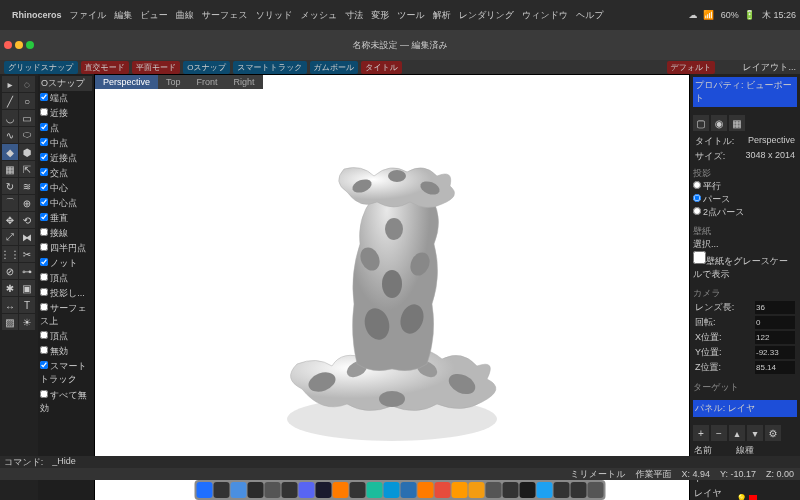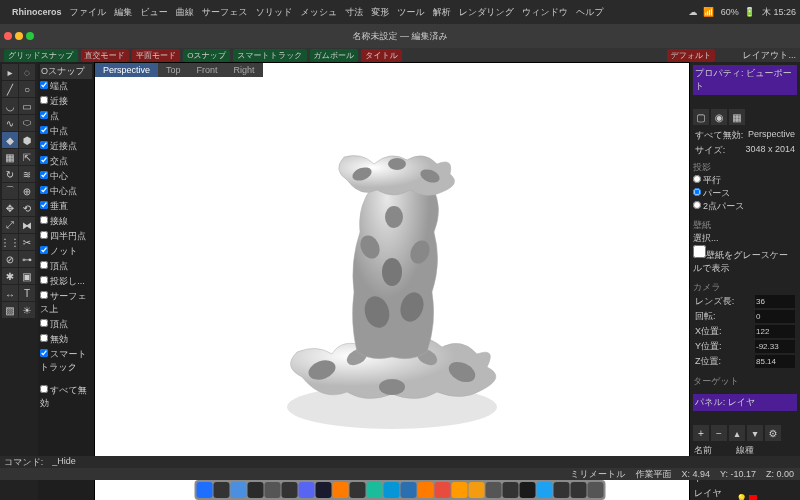--- a/index.html
+++ b/index.html
@@ -1,40 +1,40 @@
 <!DOCTYPE html>
 <html><head>
 <meta charset="utf-8">
 <style>
 *{margin:0;padding:0;box-sizing:border-box;font-family:sans-serif;font-size:9px;color:#ccc}
 body{background:#1a1a1a;width:800px;height:500px;overflow:hidden;position:relative}
-.menubar{height:24px;background:#2a2a2a;display:flex;align-items:center;padding:0 4px;gap:8px}
+.menubar{height:30px;background:#2a2a2a;display:flex;align-items:center;padding:0 4px;gap:8px}
 .menubar .apple{font-size:10px}
 .menubar .right{margin-left:auto;display:flex;gap:6px;align-items:center}
 .toolbar{height:14px;background:#333;display:flex;align-items:center;padding:0 4px;gap:3px}
 .tb-btn{background:#7f1d1d;padding:1px 4px;border-radius:2px;font-size:8px}
-.tb-btn.ck{background:#14532d}
+.tb-btn.ck{background:#0c4a6e}
 .winbtns{display:flex;gap:3px;margin-right:6px}
 .dot{width:8px;height:8px;border-radius:50%}
 .red{background:#ff5f56}.yel{background:#ffbd2e}.grn{background:#27c93f}
 .main{display:flex;height:440px}
 .ltools{width:38px;background:#222;padding:2px;display:flex;flex-wrap:wrap;gap:1px;align-content:flex-start}
 .tool{width:16px;height:16px;background:#333;display:flex;align-items:center;justify-content:center;font-size:10px}
 .tool.sel{background:#3a5a8a}
 .osnap{width:56px;background:#1e1e1e;padding:2px;font-size:8px}
 .osnap label{display:block;padding:1px 0}
 .osnap input{margin-right:2px;width:8px;height:8px}
 .viewport{flex:1;background:#fff;position:relative;border:1px solid #000}
 .vtabs{position:absolute;top:0;left:0;display:flex;background:rgba(40,40,40,.9);font-size:8px}
 .vtab{padding:2px 8px;color:#aaa}
 .vtab.act{background:#3a5a8a;color:#fff}
 .model{position:absolute;left:50%;top:50%;transform:translate(-50%,-50%);width:260px;height:300px}
 .rpanel{width:110px;background:#222;padding:3px;font-size:8px}
 .rpanel .sect{margin-bottom:6px}
-.rpanel .hd{background:#4c1d95;padding:2px;margin-bottom:14px}
+.rpanel .hd{background:#1d4ed8;padding:2px;margin-bottom:8px}
 .rpanel .row{display:flex;justify-content:space-between;padding:1px 2px}
 .rpanel input[type=text]{background:#111;border:none;color:#ccc;width:40px;font-size:8px;padding:1px}
 .rpanel input[type=radio]{width:8px;height:8px;margin-right:2px}
 .layers{font-size:7px}
 .layers .lrow{display:flex;align-items:center;gap:2px;padding:1px}
 .sw{width:8px;height:8px;display:inline-block}
 .cmdbar{position:absolute;bottom:32px;left:0;right:0;height:12px;background:#2a2a2a;padding:0 4px;font-size:8px;display:flex;}
 .status{position:absolute;bottom:20px;left:0;right:0;height:12px;background:#333;display:flex;justify-content:flex-end;gap:10px;padding:0 6px;font-size:8px;align-items:center}
 .dock{position:absolute;bottom:0;left:50%;transform:translateX(-50%);height:20px;display:flex;gap:1px;background:rgba(60,60,60,.6);padding:2px;border-radius:4px}
 .dicon{width:16px;height:16px;border-radius:3px}
@@ -137,21 +137,21 @@
     <label><input type="checkbox" checked="" style=""><span>垂直</span></label>
     <label><input type="checkbox" style=""><span>接線</span></label>
     <label><input type="checkbox" style=""><span>四半円点</span></label>
     <label><input type="checkbox" checked="" style=""><span>ノット</span></label>
     <label><input type="checkbox" style=""><span>頂点</span></label>
     <label><input type="checkbox" style=""><span>投影し...</span></label>
     <label><input type="checkbox" style=""><span>サーフェス上</span></label>
     <label><input type="checkbox" style=""><span>頂点</span></label>
     <label><input type="checkbox" style=""><span>無効</span></label>
     <label><input type="checkbox" checked="" style=""><span>スマートトラック</span></label>
-    <label style="margin-top:8px"><input type="checkbox" style=""><span>すべて無効</span></label>
+    <label style="margin-top:1px"><input type="checkbox" style=""><span>すべて無効</span></label>
   </div>
 
   <div class="viewport">
     <div class="vtabs">
       <div class="vtab act">Perspective</div>
       <div class="vtab">Top</div>
       <div class="vtab">Front</div>
       <div class="vtab">Right</div>
     </div>
     <svg class="model" viewBox="0 0 260 300">
@@ -187,21 +187,21 @@
   </div>
 
   <div class="rpanel">
     <div class="hd">プロパティ: ビューポート</div>
     <div style="display:flex;gap:2px;margin-bottom:3px">
       <div class="tool">▢</div>
       <div class="tool">◉</div>
       <div class="tool">▦</div>
     </div>
     <div class="row">
-        <span>すべて無効:</span>
+        <span>タイトル:</span>
         <span>Perspective</span>
       </div>
     <div class="row">
         <span>サイズ:</span>
         <span>3048 x 2014</span>
       </div>
     <div class="sect">
       <div style="color:#888;margin-top:3px">投影</div>
       <label><input type="radio" name="p" style=""><span>平行</span></label><br>
       <label><input type="radio" name="p" checked="" style=""><span>パース</span></label><br>

